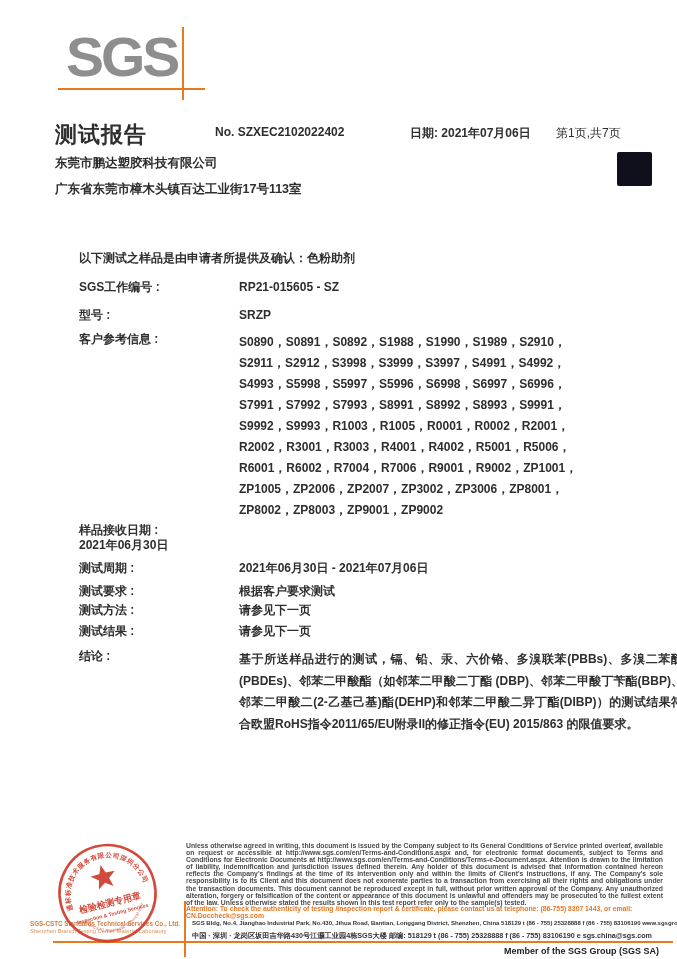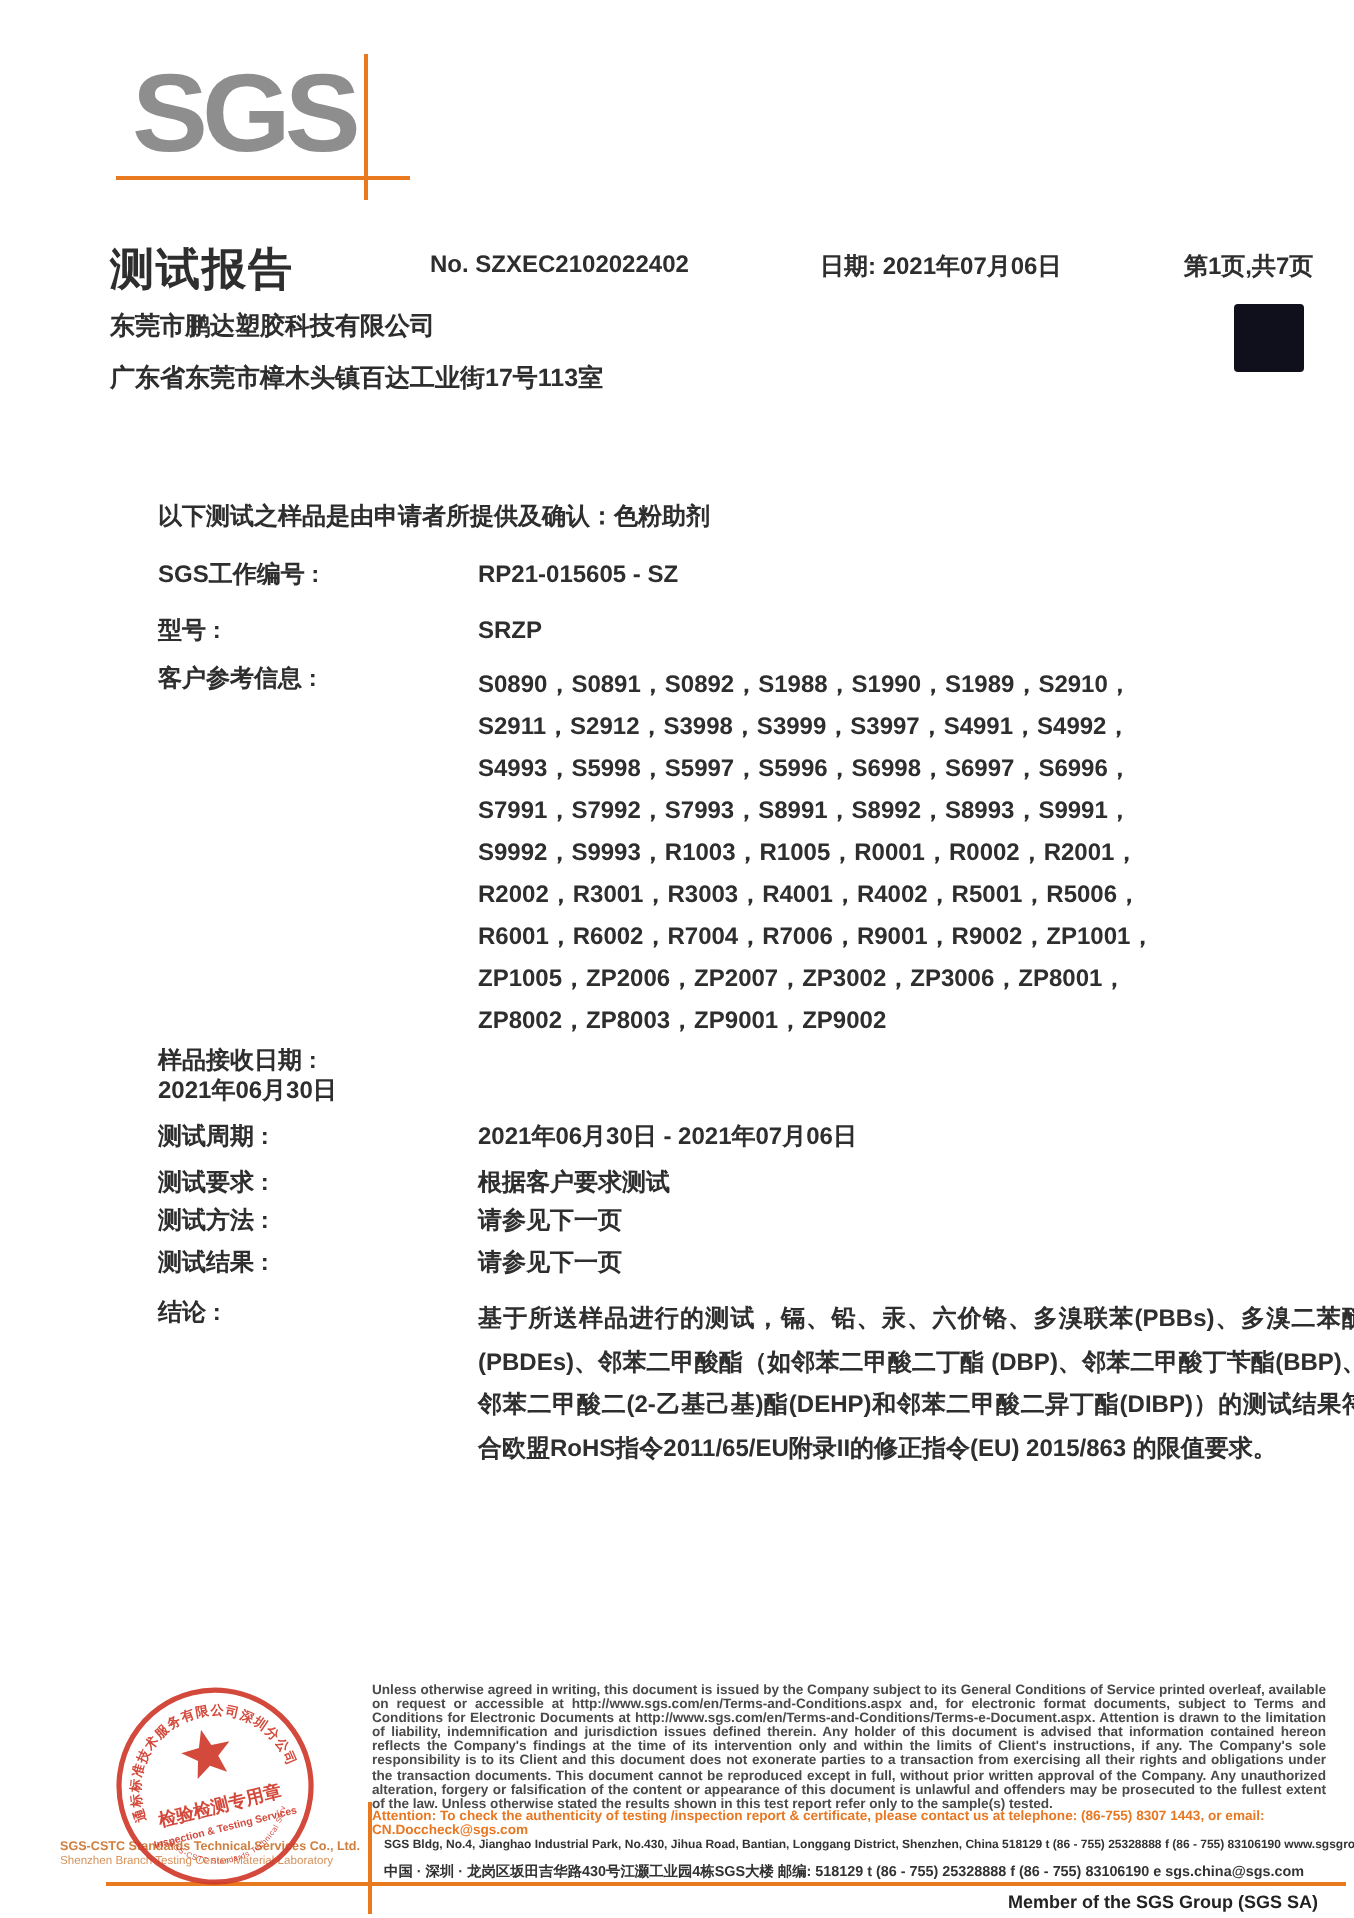--- a/index.html
+++ b/index.html
@@ -12,21 +12,21 @@
   .page{position:relative;width:677px;height:959px;background:#ffffff;overflow:hidden;}
 
   
   .logo-wrap{position:absolute;left:66px;top:26px;width:150px;height:70px;}
   .logo-text{font-size:57px;font-weight:800;letter-spacing:-3px;color:var(--logo-gray);line-height:62px;transform:scaleY(.97);}
   .logo-hline{position:absolute;left:58px;top:88px;width:147px;height:2px;background:var(--accent-orange);}
   .logo-vline{position:absolute;left:182px;top:27px;width:2px;height:73px;background:var(--accent-orange);}
   .report-title{position:absolute;left:55px;top:120px;font-size:22px;font-weight:bold;letter-spacing:1px;}
   .report-no{position:absolute;left:215px;top:125px;font-size:12px;font-weight:600;}
   .report-date{position:absolute;left:410px;top:125px;font-size:12px;font-weight:600;}
-  .report-page{position:absolute;left:556px;top:125px;font-size:12px;font-weight:700;margin-left:36px;}
+  .report-page{position:absolute;left:556px;top:125px;font-size:12px;font-weight:400;}
 
   .company-name{position:absolute;left:55px;top:155px;font-size:12.5px;font-weight:600;}
   .company-address{position:absolute;left:55px;top:181px;font-size:12.5px;font-weight:600;}
   .qr-block{position:absolute;left:617px;top:152px;width:35px;height:34px;background:var(--qr-dark);border-radius:2px;}
 
   
   .main{position:absolute;left:55px;top:251px;width:604px;font-size:12px;margin-left:24px;}
   .statement{margin-bottom:14px;font-weight:600;line-height:15px;}
   .row{display:flex;margin-bottom:8px;}
   .row .lbl{width:160px;flex:none;font-weight:600;line-height:15px;}

